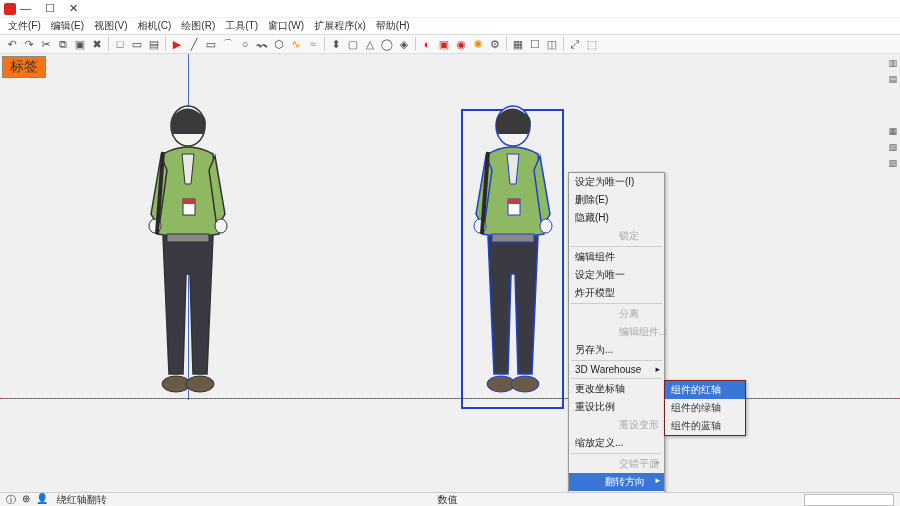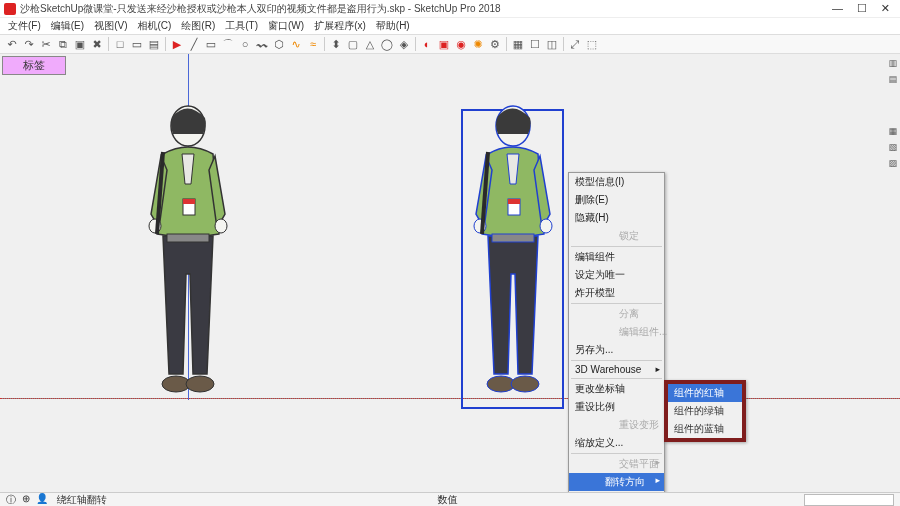--- a/index.html
+++ b/index.html
@@ -14,21 +14,21 @@
 .menubar { height: 16px; display: flex; align-items: flex-end; padding: 0 4px; gap: 2px; font-size: 10px; color: #333; }
 .menubar span { padding: 1px 4px; }
 
 .toolbar { height: 20px; display: flex; align-items: center; padding: 0 4px; gap: 1px; border-top: 1px solid #ddd; border-bottom: 1px solid #ddd; background: #f8f8f8; }
 .tbtn { width: 16px; height: 16px; display: flex; align-items: center; justify-content: center; border: 1px solid transparent; font-size: 11px; color: #555; }
 .tbtn.red { color: #d22; }
 .tbtn.orange { color: #e80; }
 .sep { width: 1px; height: 14px; background: #ccc; margin: 0 2px; }
 
 .workspace { position: relative; height: 438px; background: #f0f0f0; }
-.tag { position: absolute; top: 2px; left: 2px; background: #f0abfc; border: 1px solid #888; padding: 1px 20px; font-size: 11px; }
+.tag { position: absolute; top: 2px; left: 2px; background: #f97316; border: 1px solid #888; padding: 1px 7px; font-size: 14px; }
 .canvas { position: absolute; inset: 0; }
 .ground { position: absolute; left: 0; right: 0; top: 344px; height: 1px; background: #888; }
 .axis-v { position: absolute; left: 188px; top: 0; width: 1px; height: 346px; background: #4a67d8; }
 .axis-h { position: absolute; left: 0; top: 344px; right: 0; height: 1px; border-top: 1px dotted #c33; }
 
 .selbox { position: absolute; left: 461px; top: 55px; width: 103px; height: 300px; border: 2px solid #2040d0; }
 
 .rtoolbar { position: absolute; right: 0; top: 0; width: 14px; display: flex; flex-direction: column; gap: 6px; padding-top: 4px; font-size: 9px; color: #555; align-items: center; }
 
 .statusbar { position: absolute; bottom: 0; left: 0; right: 0; height: 14px; border-top: 1px solid #ccc; background: #f4f4f4; display: flex; align-items: center; padding: 0 6px; font-size: 10px; }
@@ -36,34 +36,33 @@
 .statusbar .dims { margin-left: auto; border: 1px solid #bbb; background: #fff; width: 90px; height: 12px; padding-left: 2px; }
 
 
 .ctx { position: absolute; left: 568px; top: 172px; width: 97px; background: #f0f0f0; border: 1px solid #999; box-shadow: 1px 1px 3px rgba(0,0,0,.3); font-size: 10px; }
 .ctx .row { padding: 2px 6px; white-space: nowrap; position: relative; color: #222; }
 .ctx .row.dis { color: #aaa; margin-left: 44px; }
 .ctx .row.arrow::after { content: "▸"; position: absolute; right: 4px; font-size: 9px; }
 .ctx .row.hi { background: #3a75d8; color: #fff; padding-left: 36px; }
 .ctx hr { border: none; border-top: 1px solid #ccc; margin: 1px 2px; }
 
-.sub { position: absolute; left: 664px; top: 380px; width: 82px; background: #f0f0f0; border: 4px solid #7f1d1d; box-shadow: 1px 1px 3px rgba(0,0,0,.3); font-size: 10px; }
+.sub { position: absolute; left: 664px; top: 380px; width: 82px; background: #f0f0f0; border: 1px solid #7f1d1d; box-shadow: 1px 1px 3px rgba(0,0,0,.3); font-size: 10px; }
 .sub .row { padding: 2px 6px; }
 .sub .row.hi { background: #3a75d8; color: #fff; }
 
 
 .fig { position: absolute; width: 110px; }
 .fig svg { width: 100%; height: auto; display: block; }
 </style>
 </head>
 <body>
 
 <div class="titlebar">
   <div class="icon"></div>
-  <div class="title">沙枪SketchUp微课堂-只发送来经沙枪授权或沙枪本人双印的视频文件都是盗用行为.skp - SketchUp Pro 2018</div>
   <div class="winbtns">
     <span>—</span>
     <span>☐</span>
     <span>✕</span>
   </div>
 </div>
 
 <div class="menubar">
   <span>文件(F)</span>
   <span>编辑(E)</span>
@@ -171,21 +170,21 @@
     <div>▥</div>
     <div>▤</div>
     <div style="height:30px"></div>
     <div>▦</div>
     <div>▧</div>
     <div>▨</div>
   </div>
 </div>
 
 <div class="ctx" id="ctx">
-    <div class="row">模型信息(I)</div>
+    <div class="row">设定为唯一(I)</div>
     <div class="row">删除(E)</div>
     <div class="row">隐藏(H)</div>
     <div class="row dis">锁定</div>
     <hr>
     <div class="row">编辑组件</div>
     <div class="row">设定为唯一</div>
     <div class="row">炸开模型</div>
     <hr>
     <div class="row dis">分离</div>
     <div class="row dis">编辑组件...</div>

